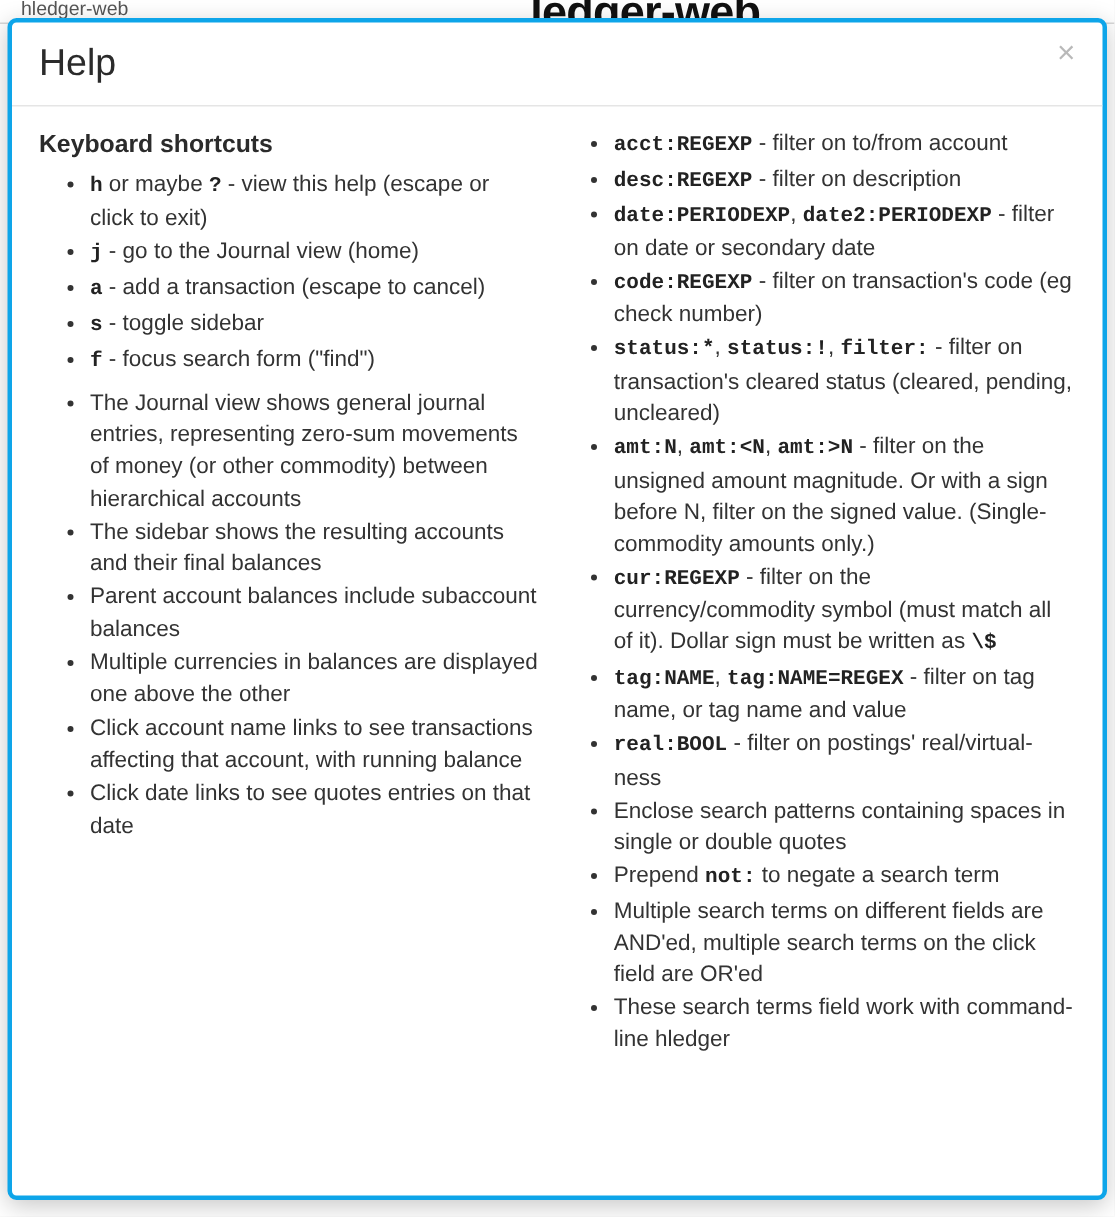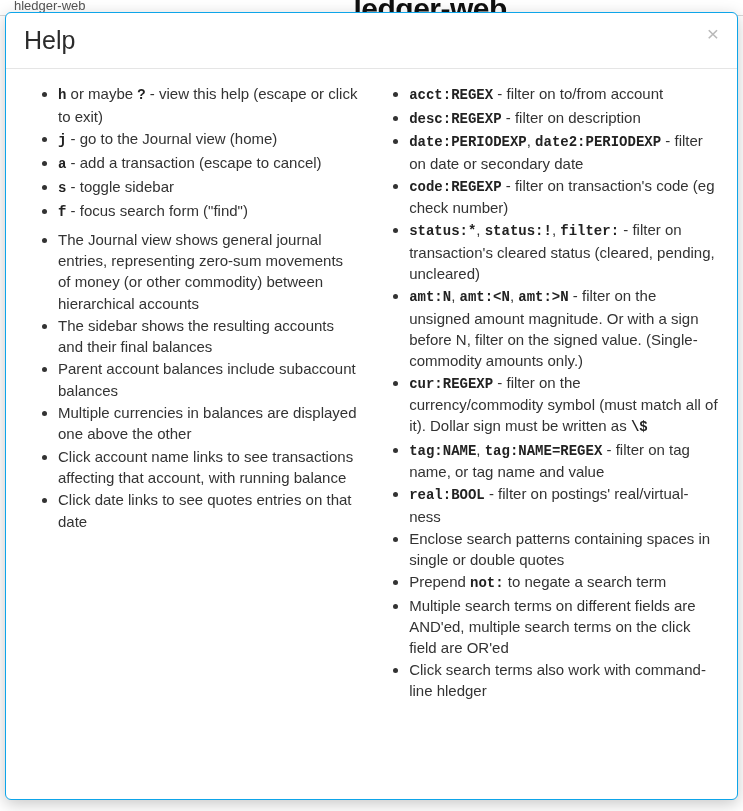--- a/index.html
+++ b/index.html
@@ -47,21 +47,21 @@
   }
 
   
   #modal {
     position: absolute;
     top: 12px;
     left: 5px;
     width: 733px;
     height: 788px;
     background: #ffffff;
-    border: 1px solid #0ea5e9;
+    border: 3px solid #0ea5e9;
     border-radius: 6px;
     box-shadow: 0 4px 16px rgba(0,0,0,0.22);
     box-sizing: border-box;
     overflow: hidden;
   }
   #modal-header {
     position: relative;
     height: 56px;
     border-bottom: 1px solid #e5e5e5;
     box-sizing: border-box;
@@ -137,47 +137,48 @@
   <div id="behind-divider"></div>
 </div>
 
 <div id="modal">
   <div id="modal-header">
     <h2 id="modal-title">Help</h2>
     <button id="close-button">×</button>
   </div>
   <div id="modal-body">
     <div class="col col-left">
+        <h4 class="section first">Keyboard shortcuts</h4>
         <ul class="bullets">
           <li><code>h</code> or maybe <code>?</code> - view this help (escape or click to exit)</li>
           <li><code>j</code> - go to the Journal view (home)</li>
           <li><code>a</code> - add a transaction (escape to cancel)</li>
           <li><code>s</code> - toggle sidebar</li>
           <li><code>f</code> - focus search form ("find")</li>
         </ul>
         <ul class="bullets">
           <li>The Journal view shows general journal entries, representing zero-sum movements of money (or other commodity) between hierarchical accounts</li>
           <li>The sidebar shows the resulting accounts and their final balances</li>
           <li>Parent account balances include subaccount balances</li>
           <li>Multiple currencies in balances are displayed one above the other</li>
           <li>Click account name links to see transactions affecting that account, with running balance</li>
           <li>Click date links to see quotes entries on that date</li>
         </ul>
       </div>
     <div class="col col-right">
         <ul class="bullets">
-          <li><code>acct:REGEX</code> - filter on to/from account</li>
+          <li><code>acct:REGEXP</code> - filter on to/from account</li>
           <li><code>desc:REGEXP</code> - filter on description</li>
           <li><code>date:PERIODEXP</code>, <code>date2:PERIODEXP</code> - filter on date or secondary date</li>
           <li><code>code:REGEXP</code> - filter on transaction's code (eg check number)</li>
           <li><code>status:*</code>, <code>status:!</code>, <code>filter:</code> - filter on transaction's cleared status (cleared, pending, uncleared)</li>
           <li><code>amt:N</code>, <code>amt:&lt;N</code>, <code>amt:&gt;N</code> - filter on the unsigned amount magnitude. Or with a sign before N, filter on the signed value. (Single-commodity amounts only.)</li>
           <li><code>cur:REGEXP</code> - filter on the currency/commodity symbol (must match all of it). Dollar sign must be written as <code>\$</code></li>
           <li><code>tag:NAME</code>, <code>tag:NAME=REGEX</code> - filter on tag name, or tag name and value</li>
           <li><code>real:BOOL</code> - filter on postings' real/virtual-ness</li>
           <li>Enclose search patterns containing spaces in single or double quotes</li>
           <li>Prepend <code>not:</code> to negate a search term</li>
           <li>Multiple search terms on different fields are AND'ed, multiple search terms on the click field are OR'ed</li>
-          <li>Click search terms also work with command-line hledger</li>
+          <li>These search terms field work with command-line hledger</li>
         </ul>
       </div>
   </div>
 </div>
 
 </body></html>

